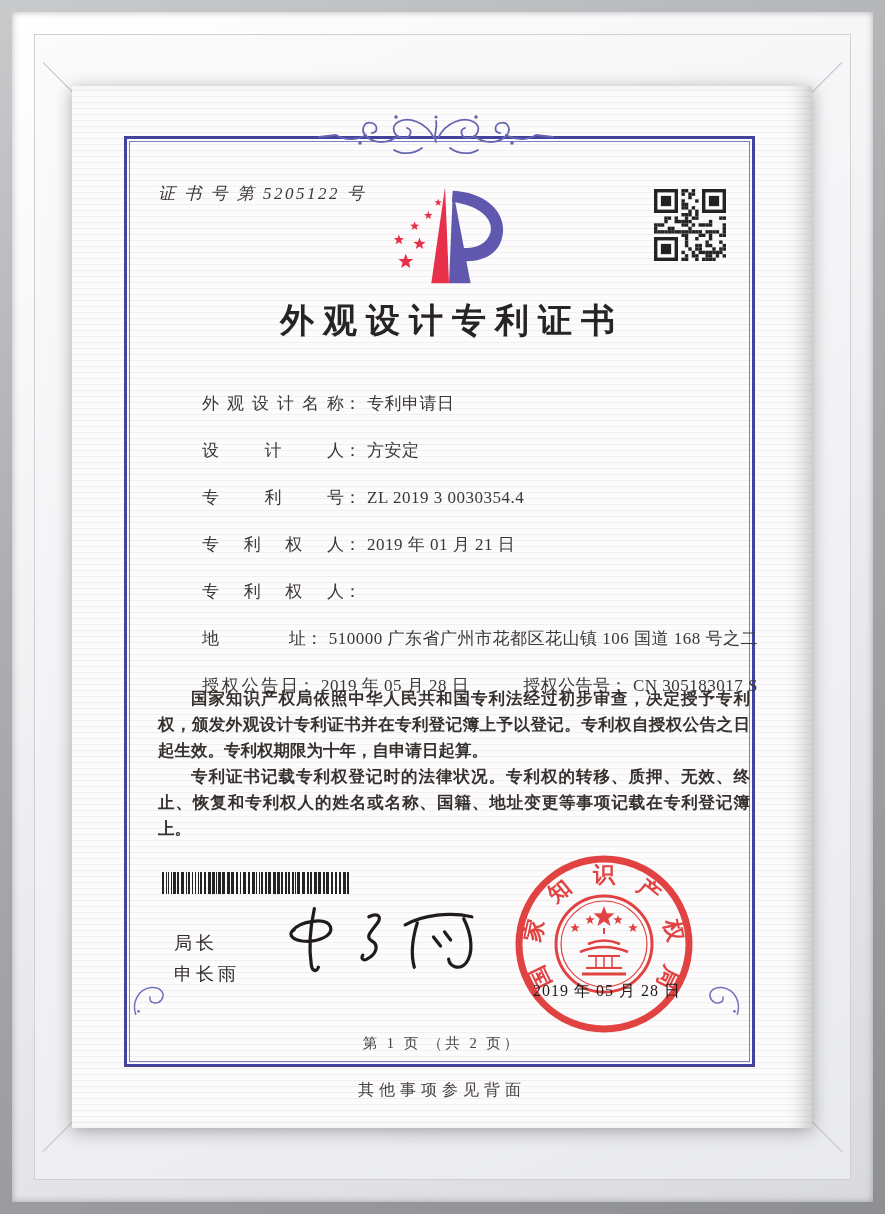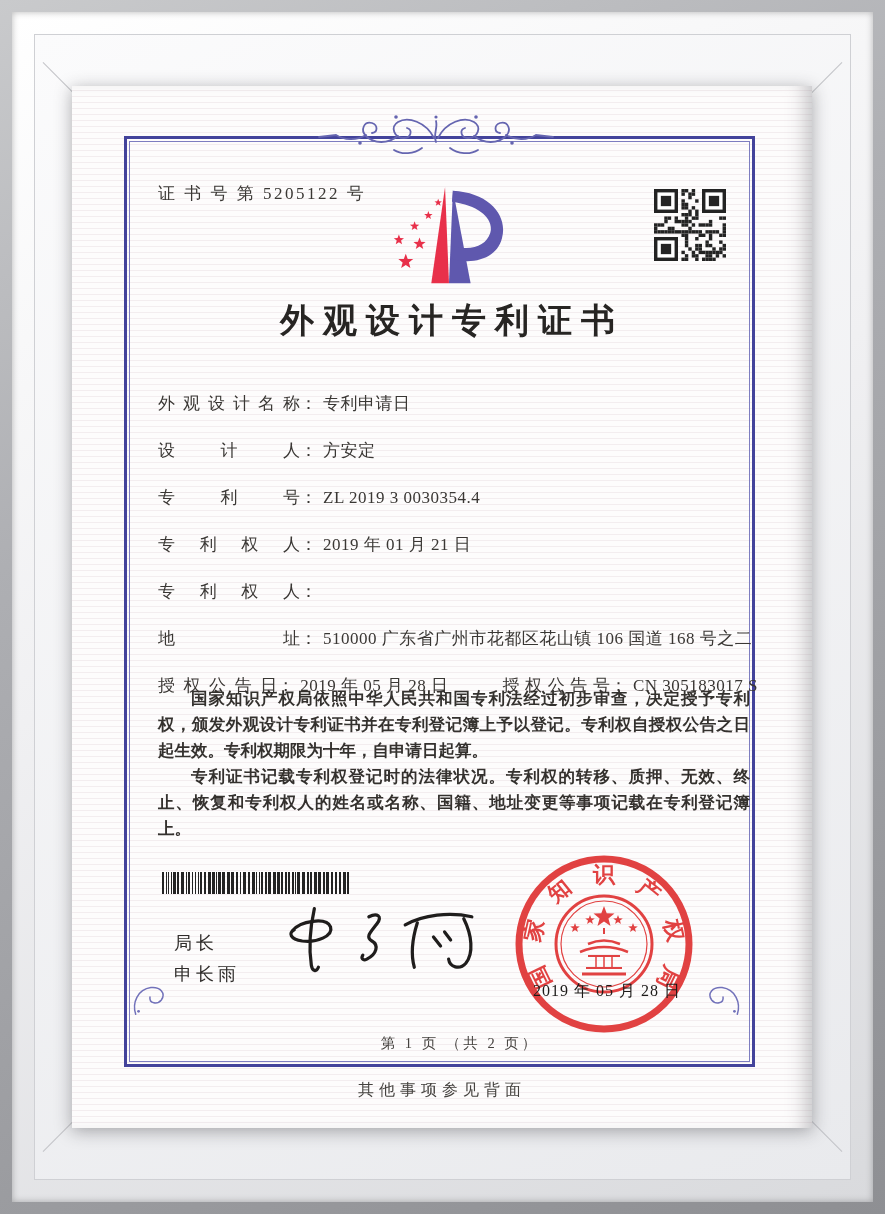--- a/index.html
+++ b/index.html
@@ -21,41 +21,41 @@
   .m-bl{left:40px;bottom:14px;transform:rotate(45deg);}
   .m-br{right:40px;bottom:14px;transform:rotate(-45deg);}
   
   .page{position:absolute;left:72px;top:86px;width:740px;height:1042px;
     background:repeating-linear-gradient(0deg,#fdfcfc 0px,#fdfcfc 5px,#f3edef 5px,#f3edef 6px);
     box-shadow:0 3px 16px rgba(40,40,45,.38), inset -18px 0 20px -12px rgba(125,123,128,.45);}
   .border-frame{position:absolute;left:52px;top:50px;width:625px;height:925px;
     border:3px solid #43439b;}
   .border-inner{position:absolute;inset:2px;border:1px solid #7d7dc0;}
   
-  .cert-no{left:86px;top:96px;font-size:17px;letter-spacing:2.5px;color:#3a3734;}
+  .cert-no{left:86px;top:96px;font-size:17px;letter-spacing:2.5px;color:#3a3734;font-style:italic;}
   .logo{left:312px;top:95px;width:128px;height:110px;}
   .qr{left:582px;top:103px;width:72px;height:72px;}
   .title{left:0;top:212px;width:740px;text-align:center;font-size:34px;font-weight:bold;
     letter-spacing:9px;padding-left:20px;box-sizing:border-box;color:#272523;}
   .fields{left:86px;top:304px;width:600px;font-size:17px;color:#3a3734;}
   .frow{display:flex;line-height:27px;margin-bottom:20px;white-space:nowrap;}
-  .flabel{display:inline-block;width:142px;text-align:justify;text-align-last:justify;}
+  .flabel{display:inline-block;width:142px;text-align:justify;text-align-last:justify;margin-left:44px;}
   .flabel.f2{width:128px;margin-left:54px;}
   .fval{margin-left:6px;letter-spacing:.5px;}
   .paras{left:86px;top:600px;width:592px;font-size:16.5px;line-height:26px;
     text-align:justify;color:#34312e;}
   .paras p{margin:0;text-indent:2em;font-weight:bold;}
   .barcode{left:90px;top:786px;width:190px;height:22px;}
   .signer{left:102px;top:842px;font-size:18px;letter-spacing:4px;line-height:31px;color:#2f2c2a;}
   .signature{left:204px;top:814px;width:212px;height:82px;}
   .seal{left:436px;top:762px;width:192px;height:192px;opacity:.9;}
   .seal-date{left:442px;top:895px;width:186px;text-align:center;font-size:16px;
     letter-spacing:1px;color:#1d1b19;}
   .page-info{left:0;top:948px;width:740px;text-align:center;font-size:14.5px;
-    letter-spacing:3px;color:#45423f;padding-left:18px;}
+    letter-spacing:3px;color:#45423f;}
   .back-note{left:0;top:994px;width:740px;text-align:center;font-size:16px;
     letter-spacing:5px;color:#45423f;}
   .ornament{left:244px;top:22px;width:240px;height:58px;}
   .flourish{width:38px;height:38px;}
   .fl-bl{left:58px;top:894px;}
   .fl-br{left:633px;top:894px;}
   svg{display:block;}
 </style>
 </head>
 <body>

